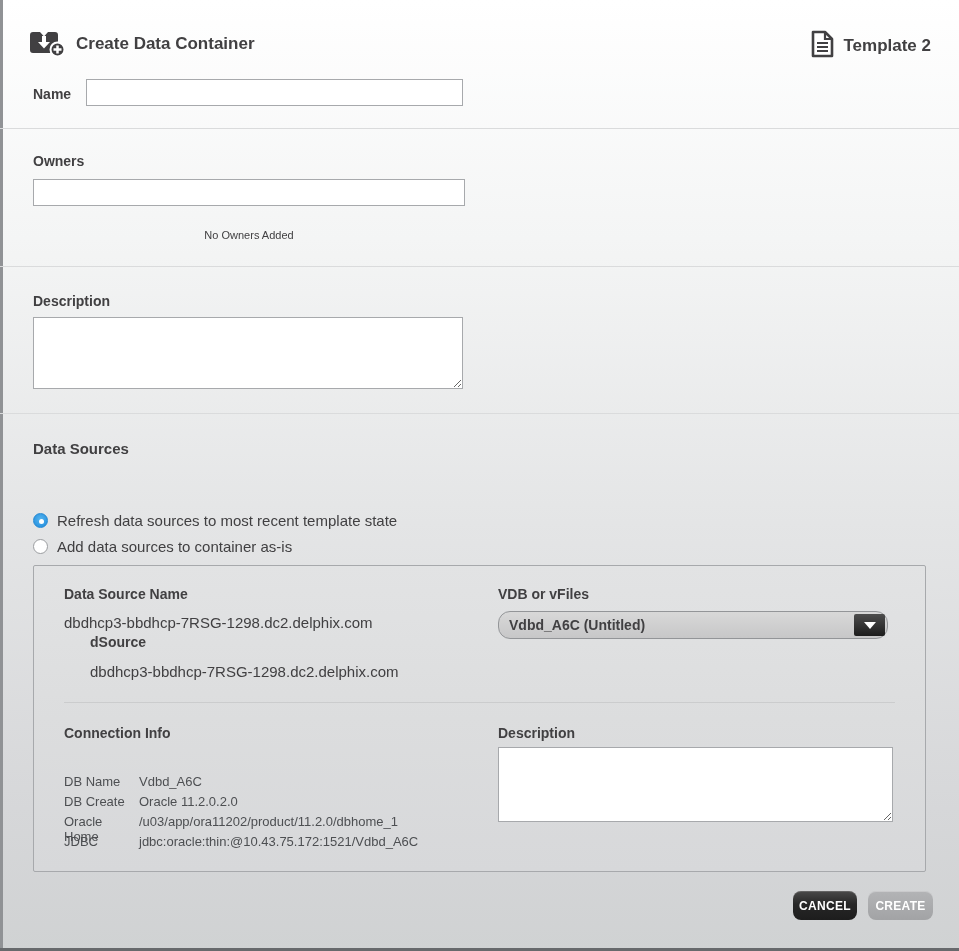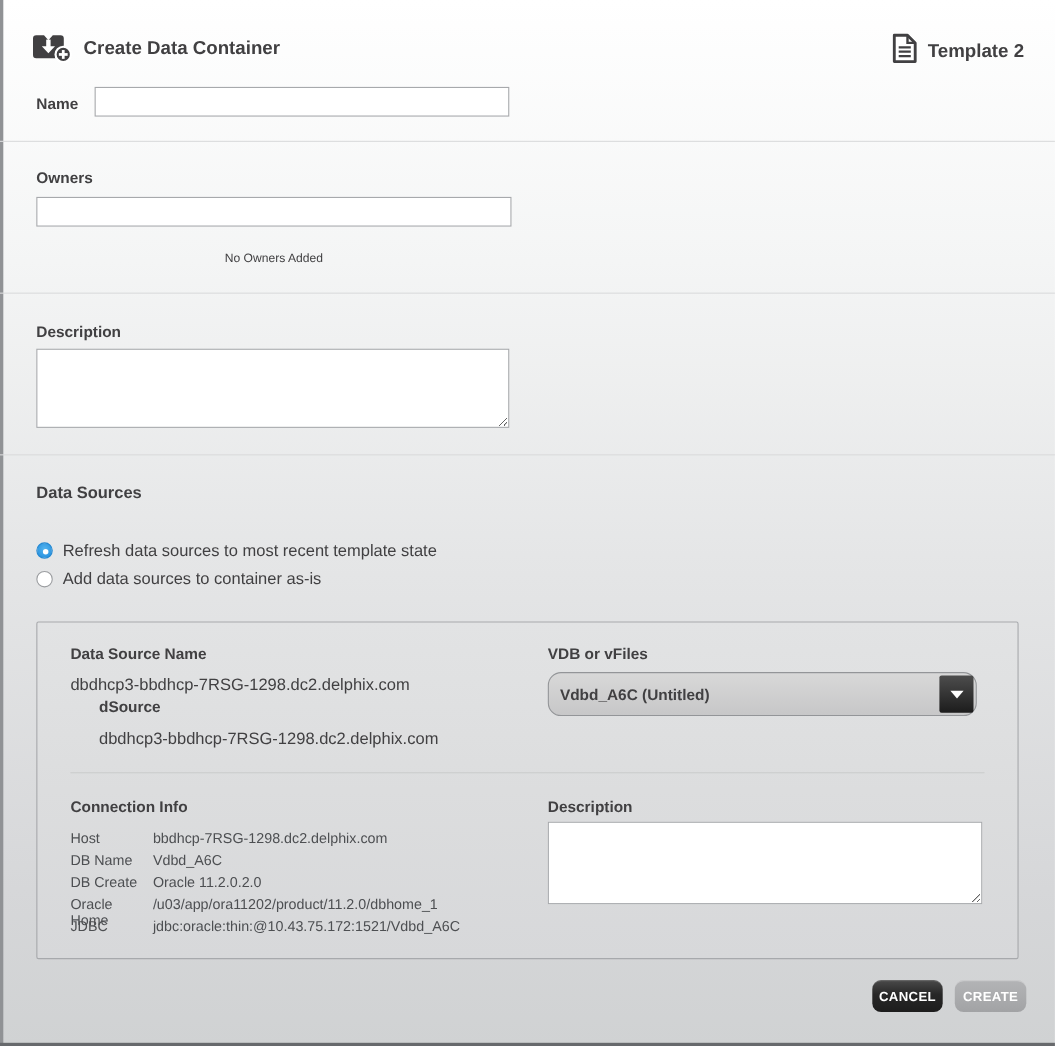--- a/index.html
+++ b/index.html
@@ -47,21 +47,21 @@
 
   .no-owners {
     position:absolute; left:33px; top:229px; width:432px;
     text-align:center; font-size:11px; color:#414042;
   }
 
   .divider { position:absolute; left:0; width:959px; height:1px; background:#dadbdc; }
 
   .section-heading { position:absolute; font-size:15px; font-weight:bold; color:#414042; }
 
-  .radio-row { position:absolute; display:flex; align-items:center; gap:9px; }
+  .radio-row { position:absolute; display:flex; align-items:center; gap:9px;margin-top:20px; }
   .radio-dot {
     width:15px; height:15px; border-radius:50%;
     background:#ffffff; border:1px solid #9b9da0;
     position:relative; flex:0 0 auto;
   }
   .radio-dot.selected {
     background:radial-gradient(circle at 50% 40%, #55b4ee 0%, #2e97e2 70%, #2589d2 100%);
     border:1px solid #2589d2;
   }
   .radio-dot.selected::after {
@@ -74,21 +74,21 @@
   .ds-panel {
     position:absolute; left:33px; top:565px; width:893px; height:307px;
     background:linear-gradient(to bottom, #e2e3e4 0%, #dcddde 50%, #d7d8da 100%);
     border:1px solid #a7a9ac; border-radius:2px;
   }
   .panel-h { position:absolute; font-size:14px; font-weight:bold; color:#414042; }
   .src-name { position:absolute; font-size:15px; color:#414042; }
   .panel-divider { position:absolute; left:30px; right:30px; height:1px; background:#cbcccd; }
 
   .vdb-select {
-    position:absolute; left:464px; top:45px; width:390px; height:40px;
+    position:absolute; left:464px; top:45px; width:390px; height:28px;
     background:linear-gradient(to bottom, #d8d8d8, #c7c7c8);
     border:1px solid #939598; border-radius:12px;
     display:flex; align-items:center; cursor:pointer;
   }
   .vdb-select-value { font-size:14px; font-weight:bold; color:#414042; padding-left:10px; }
   .vdb-select-btn {
     position:absolute; right:2px; top:2px; bottom:2px; width:31px;
     background:linear-gradient(to bottom, #4d4d4d 0%, #1c1c1c 100%);
     border-radius:2px; display:flex; align-items:center; justify-content:center;
   }
@@ -191,24 +191,20 @@
     </div>
 
     <div class="panel-h" style="left:56px; top:68px;">dSource</div>
     <div class="src-name" style="left:56px; top:97px;">dbdhcp3-bbdhcp-7RSG-1298.dc2.delphix.com</div>
 
     <div class="panel-divider" style="top:136px;"></div>
 
     <div class="panel-h" style="left:30px; top:159px;">Connection Info</div>
     <div class="panel-h" style="left:464px; top:159px;">Description</div>
 
-    <div class="conn-row" style="top:188px;">
-      <span class="lbl">Host</span>
-      <span class="val">bbdhcp-7RSG-1298.dc2.delphix.com</span>
-    </div>
     <div class="conn-row" style="top:208px;">
       <span class="lbl">DB Name</span>
       <span class="val">Vdbd_A6C</span>
     </div>
     <div class="conn-row" style="top:228px;">
       <span class="lbl">DB Create</span>
       <span class="val">Oracle 11.2.0.2.0</span>
     </div>
     <div class="conn-row" style="top:248px;">
       <span class="lbl">Oracle Home</span>

